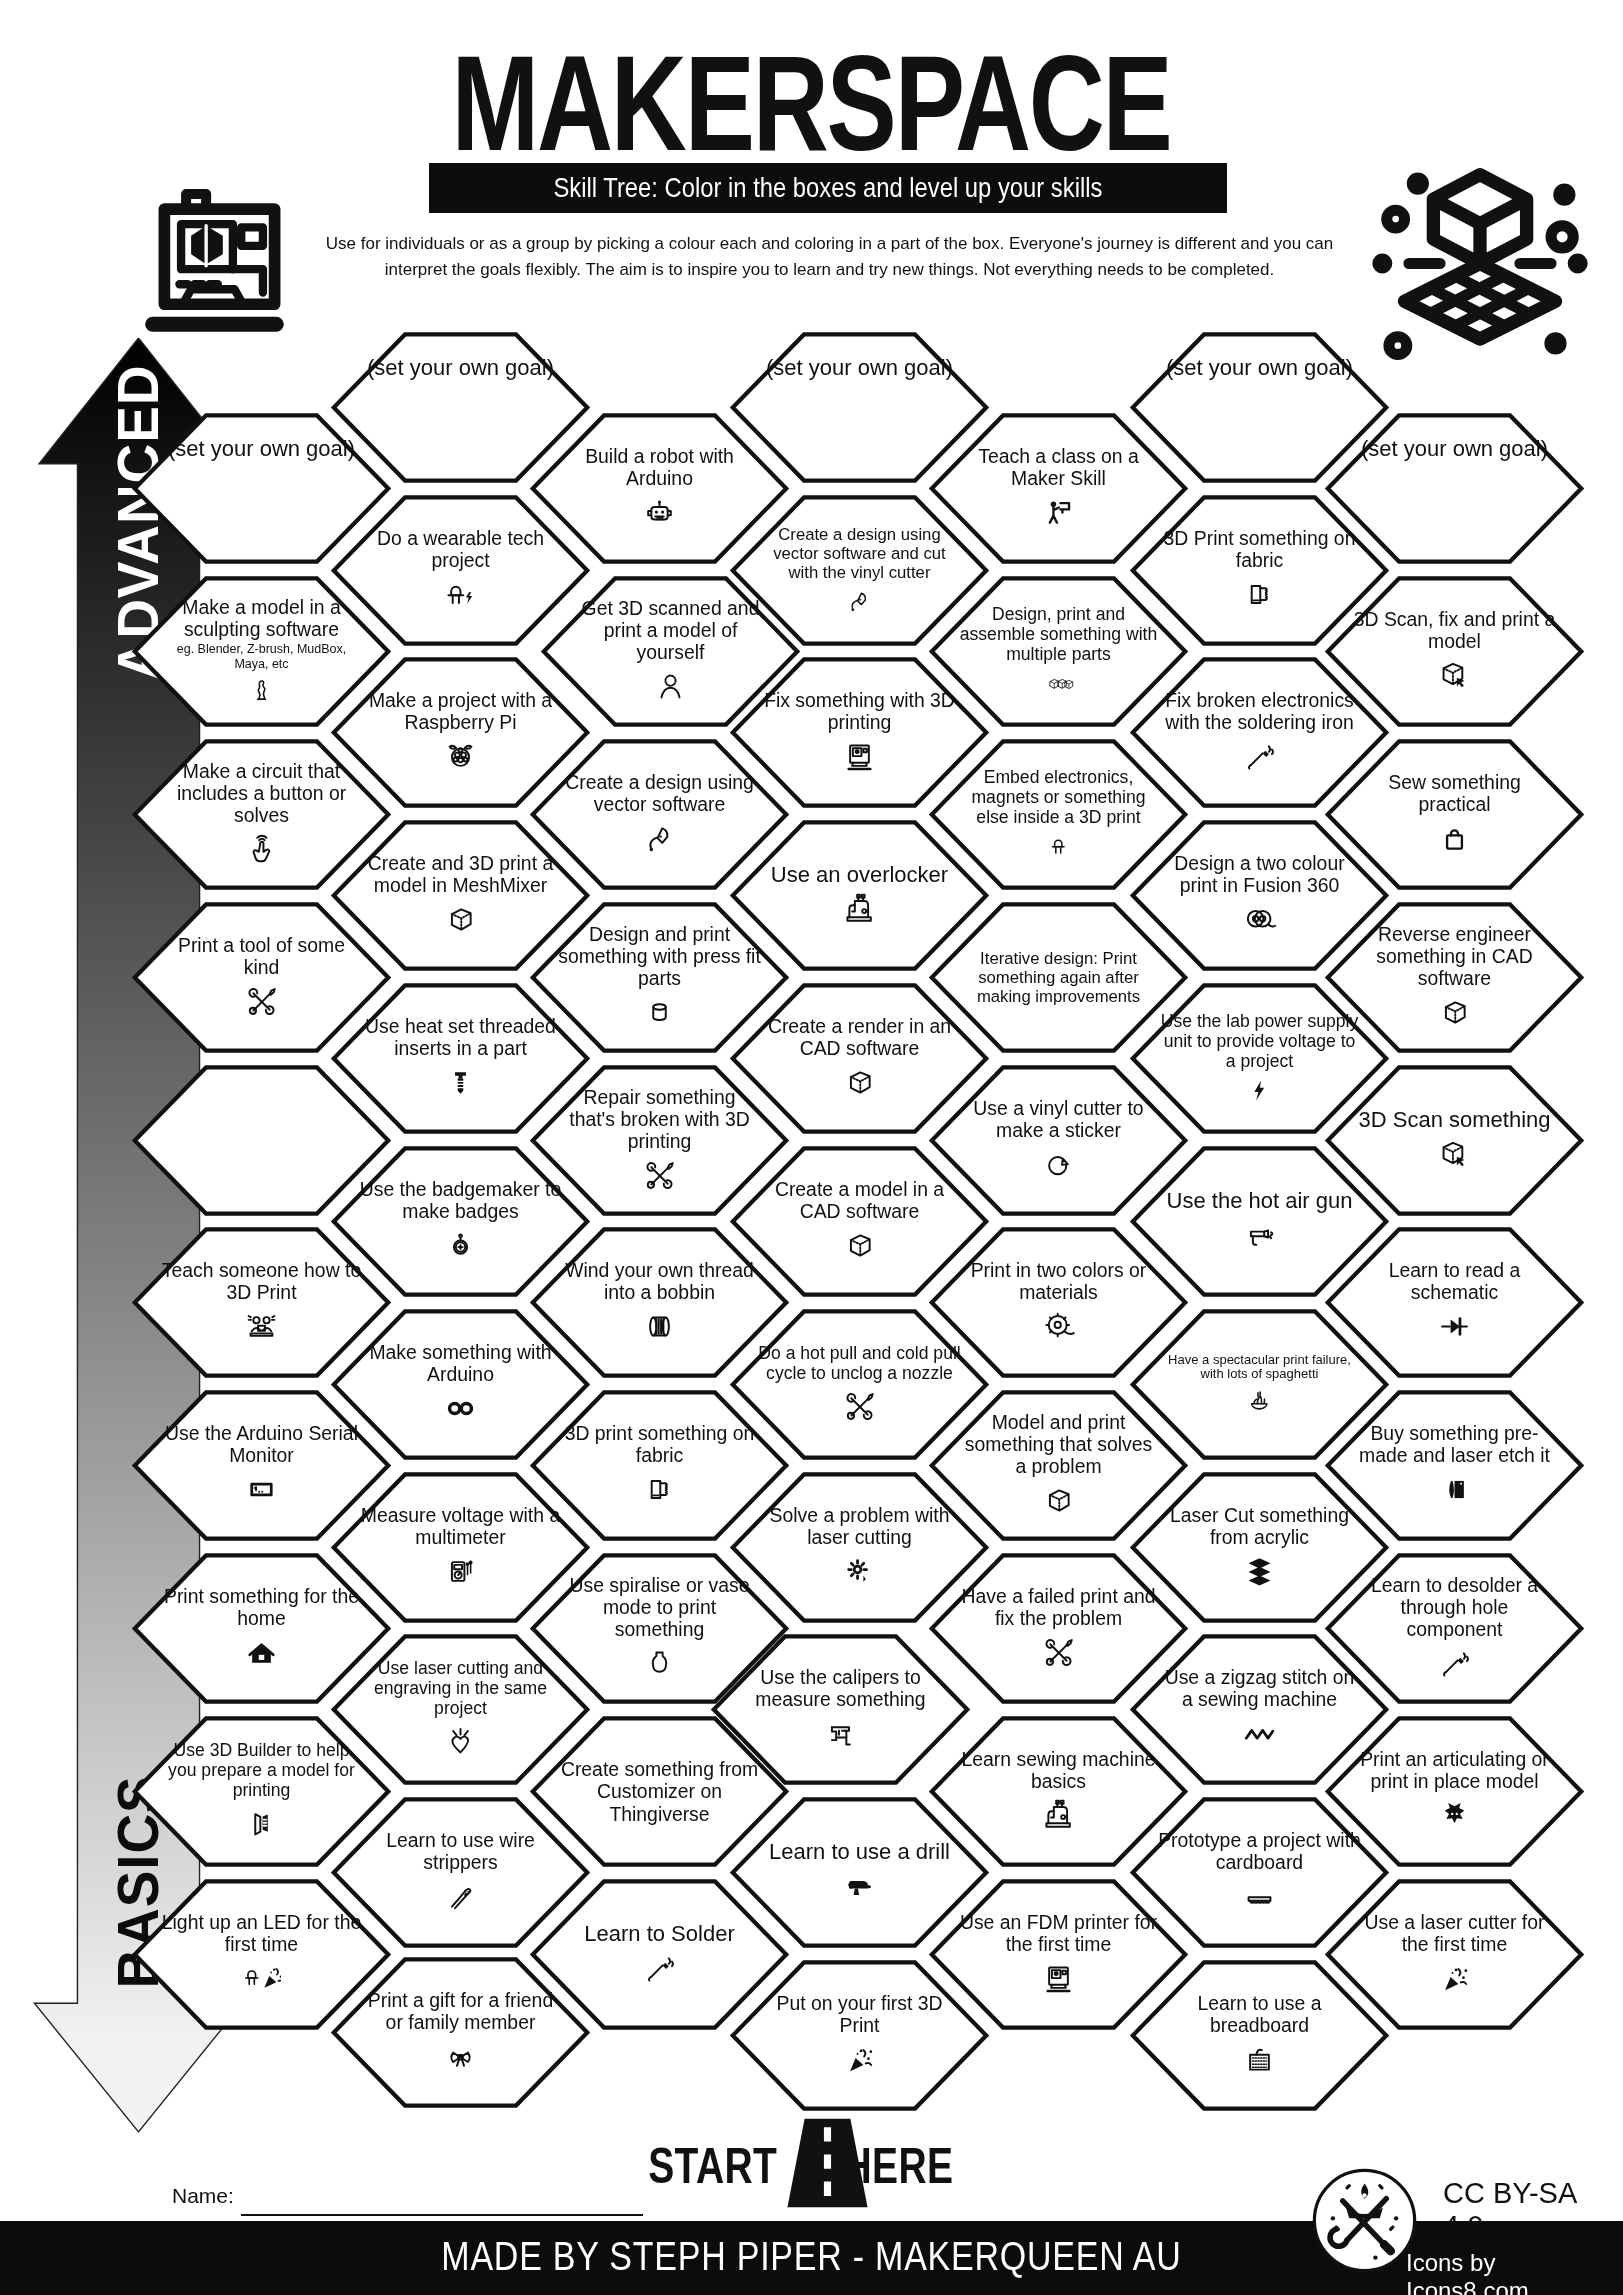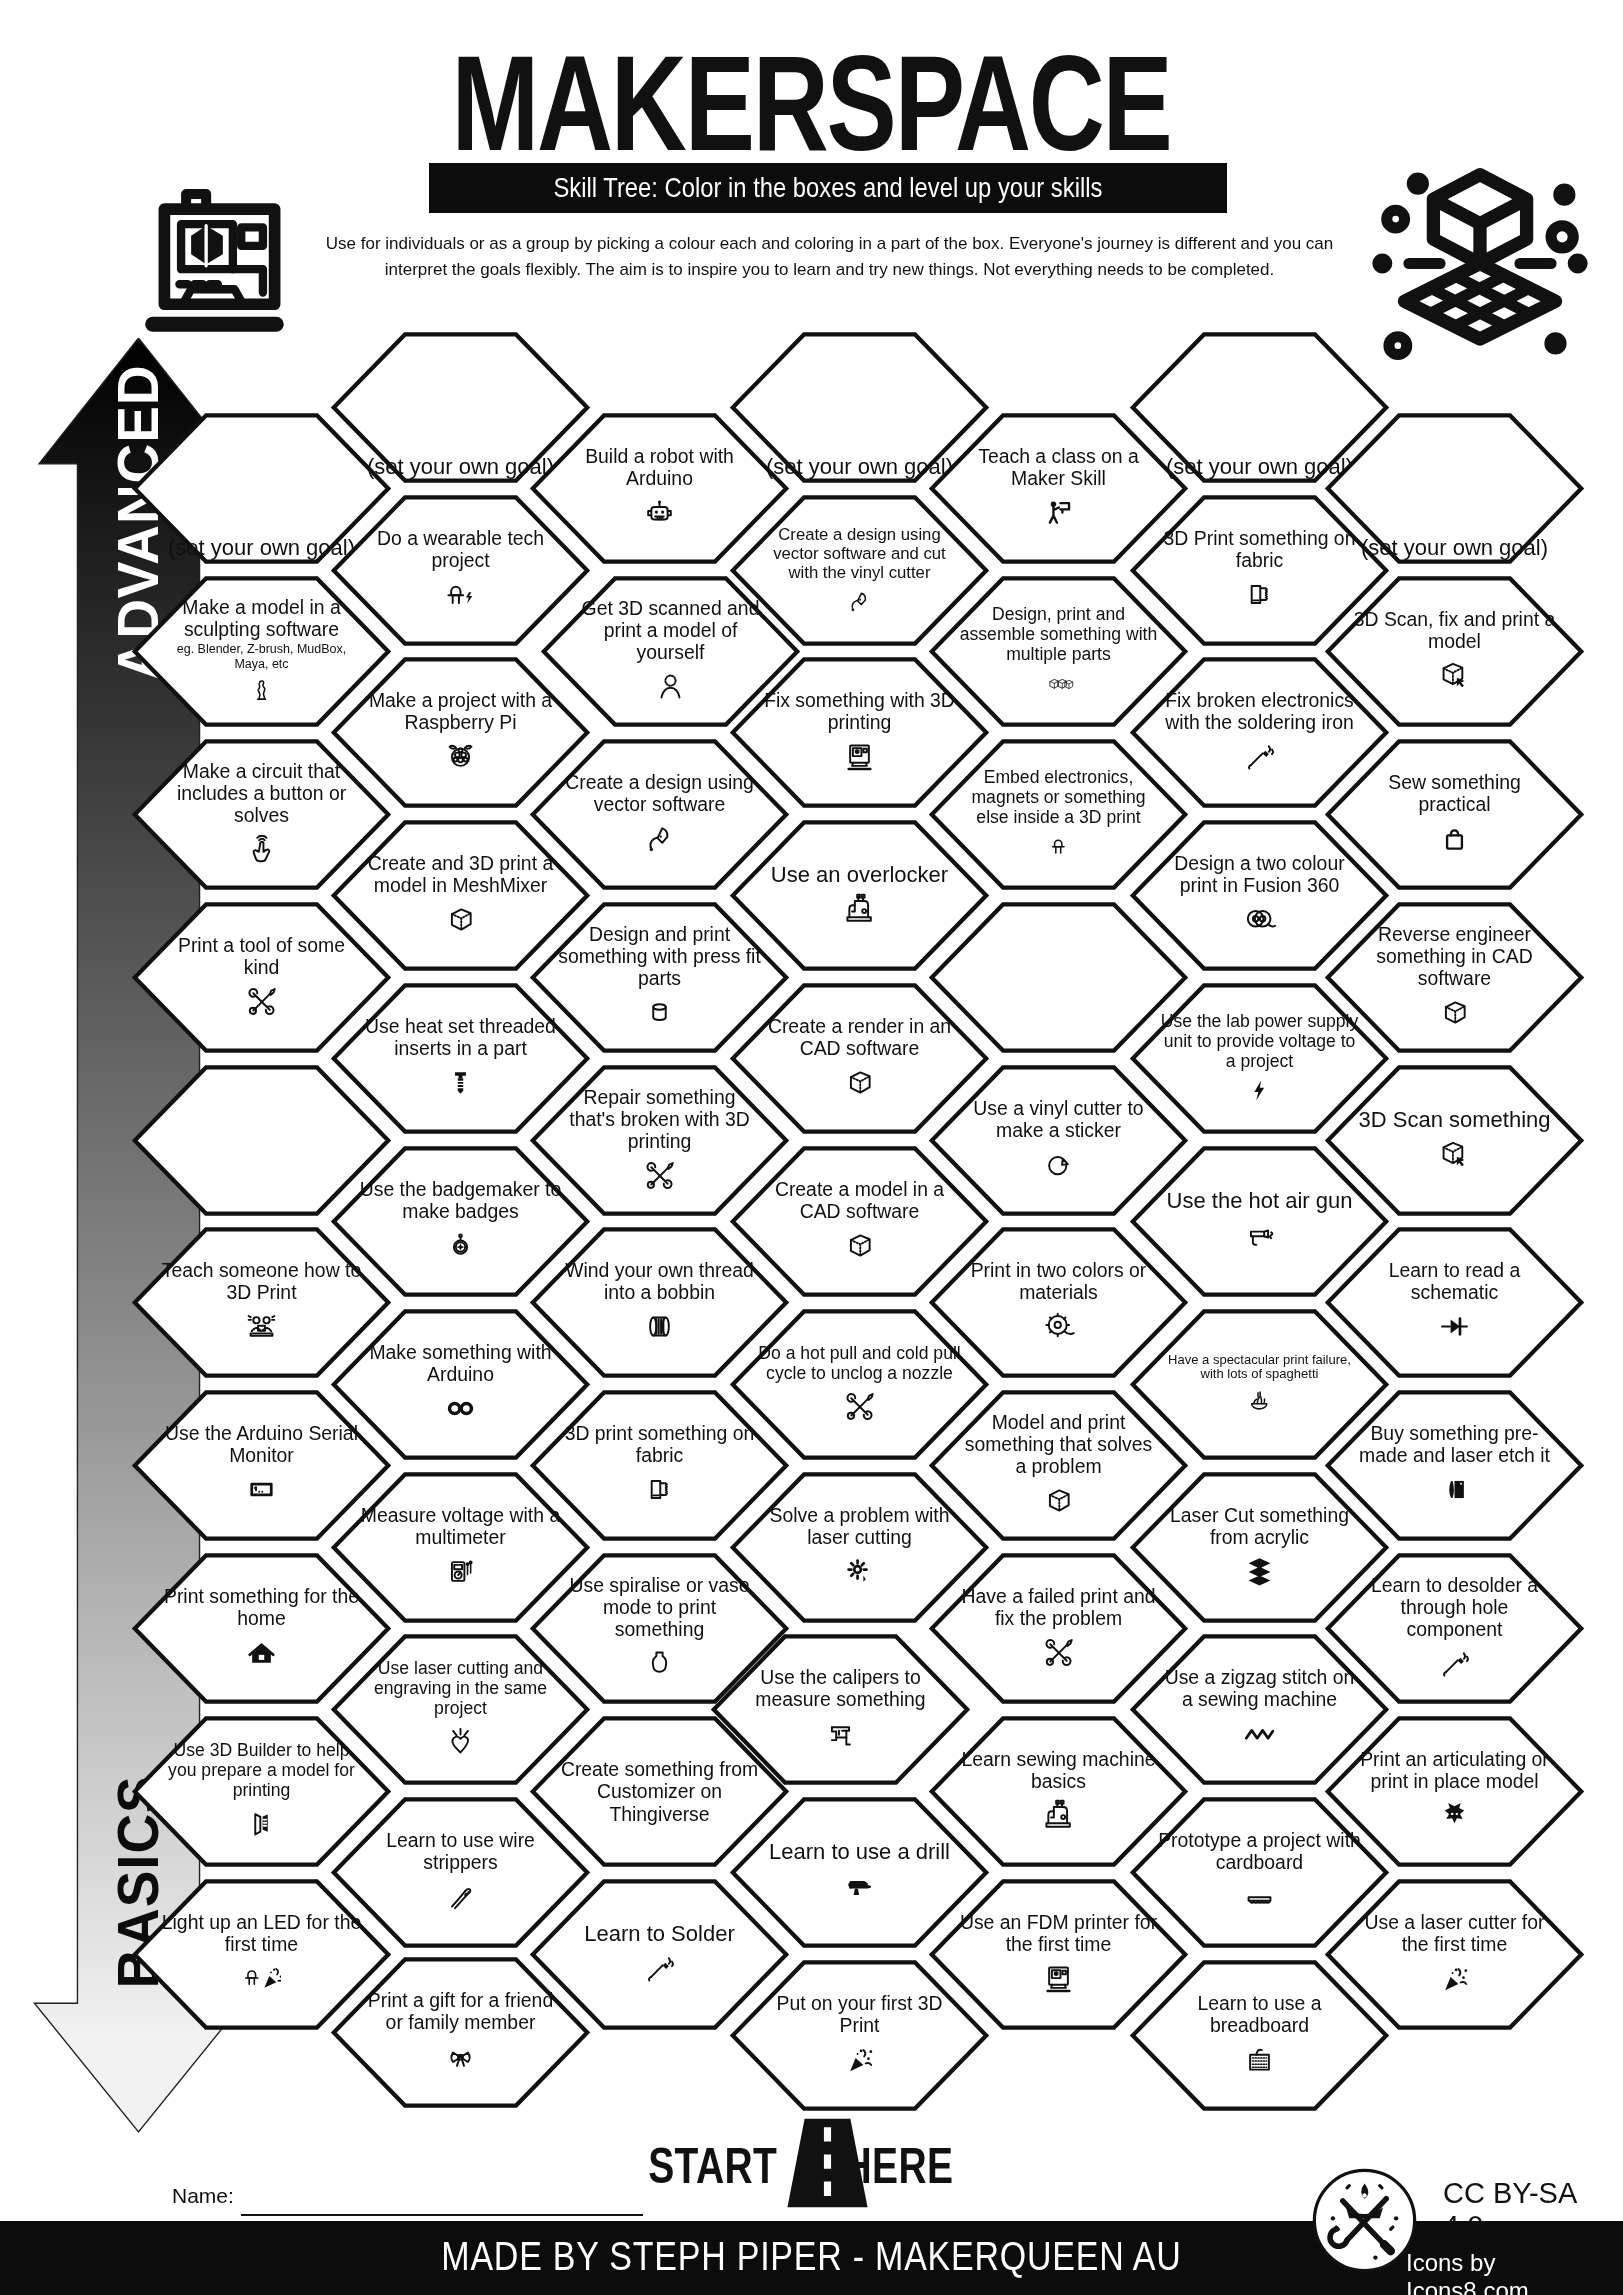--- a/index.html
+++ b/index.html
@@ -25,21 +25,21 @@
   #axis-top-label{left:-42px;top:490px;width:361px;text-align:center;font-size:55px;color:#fff;}
   #axis-bottom-label{left:-4.6px;top:1850px;width:287px;text-align:center;font-size:55px;color:#0c0c0c;}
 
   
   .hex{position:absolute;width:259px;height:153px;}
   .hex svg.hex-shape{position:absolute;left:0;top:0;}
   .hex .content{position:absolute;left:28px;right:28px;top:4.6px;bottom:4.6px;display:flex;flex-direction:column;align-items:center;justify-content:center;text-align:center;}
   .hex .label{line-height:1.14;}
   .hex .note{font-size:12.5px;margin-top:1.9px;line-height:1.2;}
   .hex .icon{margin-top:3.7px;line-height:0;}
-  .hex.goal .content{justify-content:flex-end;padding-top:12px;}
+  .hex.goal .content{justify-content:flex-start;padding-top:19px;}
   .hex.goal .label{font-size:16.7px;}
 
   
   #start-row{left:0;top:2110px;width:1623px;height:111px;pointer-events:none;}
   #start-label,#here-label{position:absolute;top:27px;font-size:50px;font-weight:800;letter-spacing:0.5px;}
   #start-label{right:828px;} #here-label{left:828px;}
   #road-icon{position:absolute;left:756px;top:0px;}
 
   
   #name-label{left:172px;top:2184px;font-size:21px;}
@@ -726,20 +726,23 @@
               <path d="M38 52 v-9 a12 13 0 0 1 24 0 v9 z"></path>
               <path d="M31 52 h38"></path>
               <path d="M42 56 v16 M58 56 v16"></path>
             </svg></div>
         </div>
       </div>
       <div class="hex" style="left: 929px; top: 901px;">
         <svg class="hex-shape" width="259" height="153" viewBox="0 0 560 330">
           <polygon points="6,165 160,7 400,7 554,165 400,323 160,323" fill="#fff" stroke="#111" stroke-width="9"></polygon>
         </svg>
+        <div class="content">
+          <div class="label" style="font-size:16.7px">Iterative design: Print something again after making improvements</div>
+        </div>
       </div>
       <div class="hex" style="left: 929px; top: 1064px;">
         <svg class="hex-shape" width="259" height="153" viewBox="0 0 560 330">
           <polygon points="6,165 160,7 400,7 554,165 400,323 160,323" fill="#fff" stroke="#111" stroke-width="9"></polygon>
         </svg>
         <div class="content">
           <div class="label" style="font-size:19.4px">Use a vinyl cutter to make a sticker</div>
           <div class="icon"><svg width="39" height="39" viewBox="0 0 100 100" fill="none" stroke="#111" stroke-width="5" stroke-linecap="round" stroke-linejoin="round">
               <circle cx="48" cy="53" r="22"></circle>
               <path d="M61 36 l13 13 -15 2 z" fill="#fff"></path>

